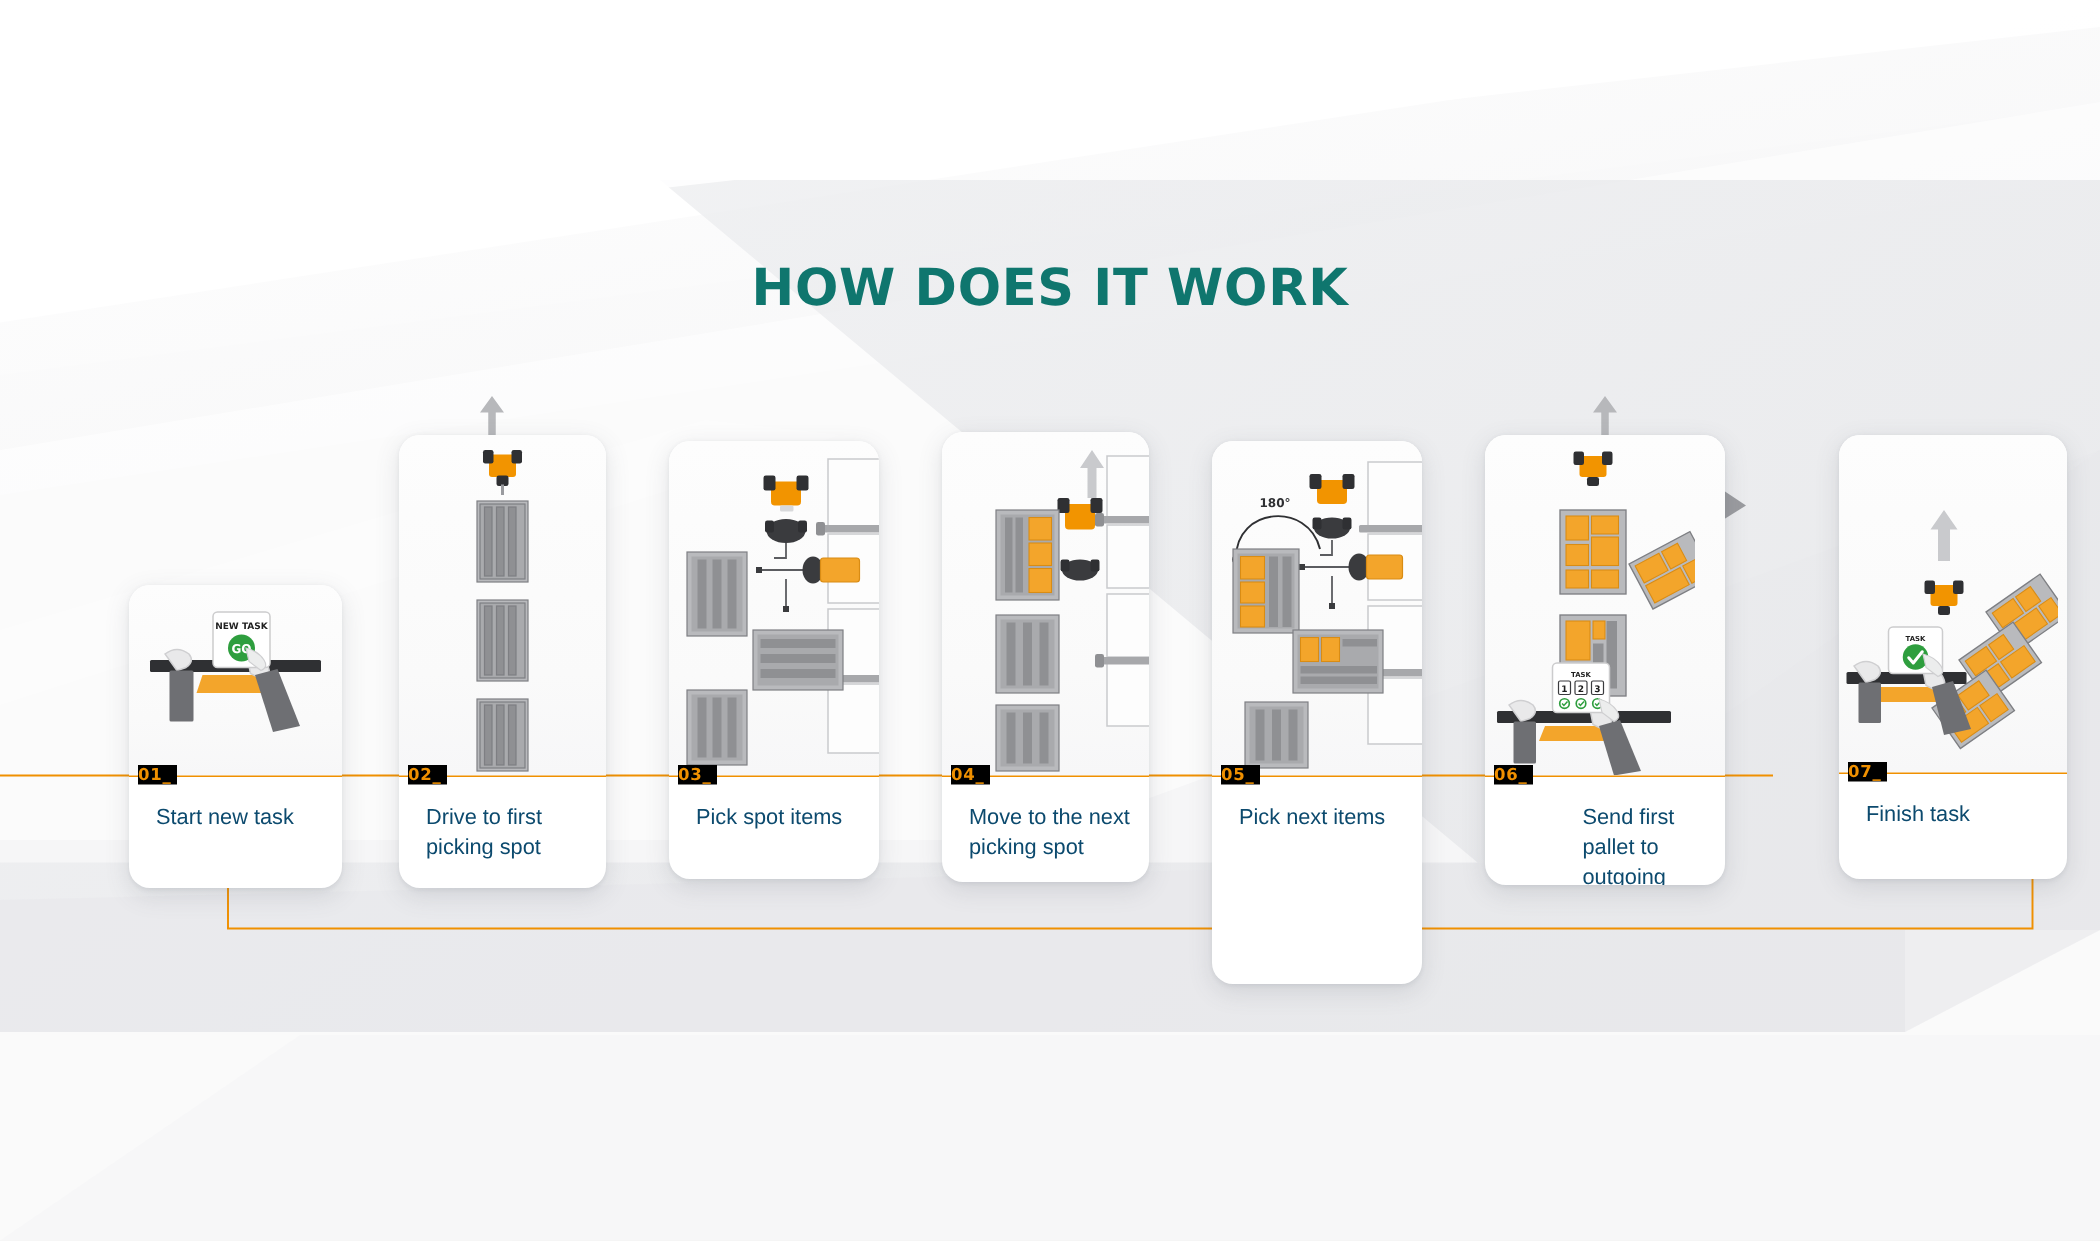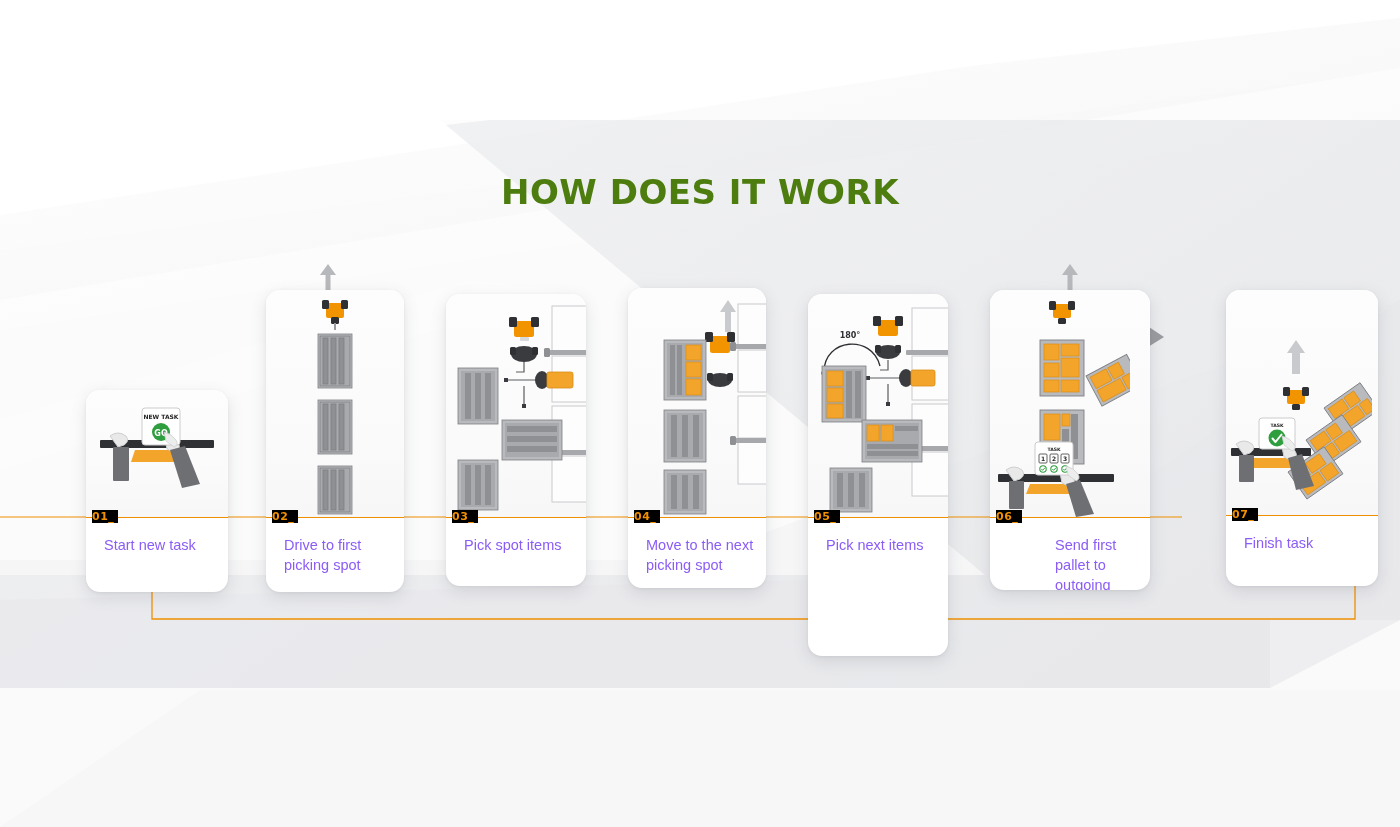--- a/index.html
+++ b/index.html
@@ -11,21 +11,21 @@
   }
 
   
   #bg{position:absolute;inset:0;overflow:hidden;}
   #bg svg{position:absolute;left:0;top:0;}
 
   
   .title{
     position:absolute;left:0;right:0;top:172px;text-align:center;
     font-size:34px;font-weight:bold;letter-spacing:0.5px;
-    color:#4d7c0f;
+    color:#0f766e;
     font-family:"DejaVu Sans","Liberation Sans",sans-serif;
     z-index:6;
   }
 
   
   #flow{position:absolute;left:0;top:0;z-index:2;pointer-events:none;}
 
   
   .card{
     position:absolute;
@@ -47,21 +47,21 @@
   .num{
     position:absolute;
     font-size:11px;font-weight:bold;color:#f09000;
     letter-spacing:.5px;
     font-family:"DejaVu Sans","Liberation Sans",sans-serif;
     background:#000000;padding:0 4px 0 0;
   }
   .num .tick{color:#f09000;font-weight:bold;}
   .caption{
     position:absolute;left:18px;right:10px;
-    font-size:14.5px;line-height:20px;color:#8b5cf6;
+    font-size:14.5px;line-height:20px;color:#0c4a6e;
     font-family:"Liberation Sans","DejaVu Sans",sans-serif;
   }
 
   
   .deco{position:absolute;z-index:3;pointer-events:none;}
 </style>
 </head>
 <body>
 
 <div id="bg">

